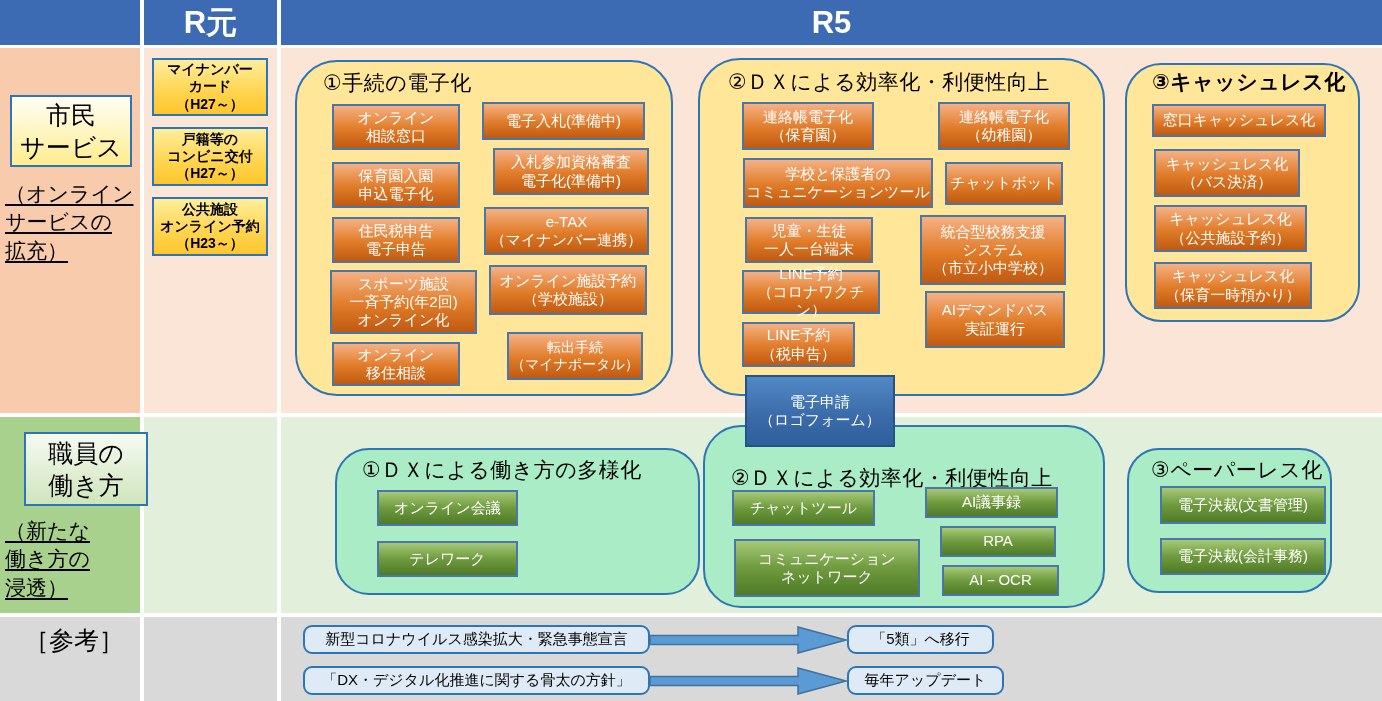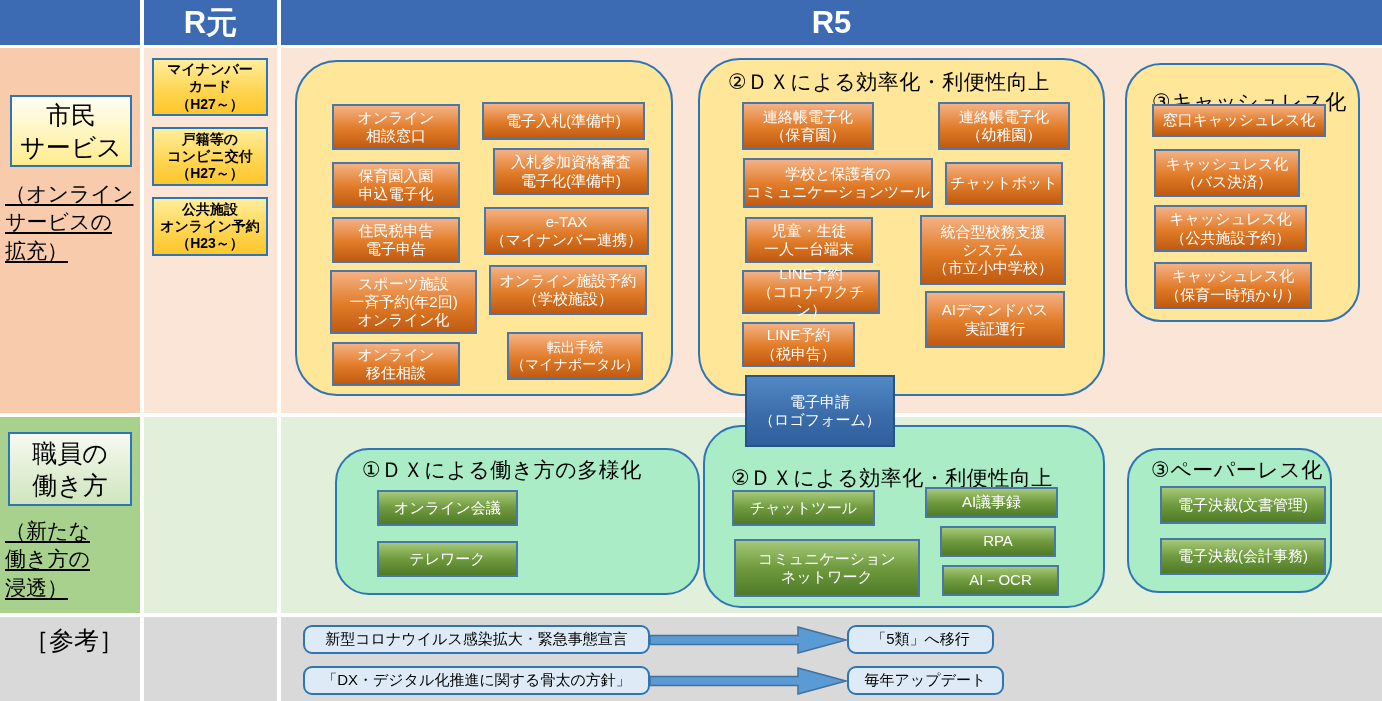--- a/index.html
+++ b/index.html
@@ -14,21 +14,21 @@
   .ctitle{position:absolute;font-size:21px;color:#000;white-space:nowrap;letter-spacing:.5px;}
   .ibox{position:absolute;box-sizing:border-box;display:flex;align-items:center;justify-content:center;
         text-align:center;white-space:pre-line;line-height:1.22;}
   .obox{background:linear-gradient(180deg,#f5b183 0%,#e07b28 55%,#c05a11 100%);
         border:2px solid #4a76a8;color:#ffffff;font-size:15px;}
   .gbox{background:linear-gradient(180deg,#a6c978 0%,#6f9a3e 50%,#4f7b28 100%);
         border:2px solid #4a76a8;color:#ffffff;font-size:15px;}
   .ybox{background:linear-gradient(180deg,#ffee9d 0%,#ffd44e 60%,#fec62c 100%);
         border:2px solid #2e75b6;color:#000;font-size:14px;font-weight:bold;}
   .lblY{background:linear-gradient(180deg,#fffef5 0%,#ffed8e 100%);border:2px solid #2e75b6;color:#000;}
-  .lblG{background:linear-gradient(180deg,#f6faf2 0%,#cfe5bc 100%);border:2px solid #2e75b6;color:#000;}
+  .lblG{background:linear-gradient(180deg,#f6faf2 0%,#cfe5bc 100%);border:2px solid #2e75b6;color:#000;margin-left:16px;}
   .bbox{background:linear-gradient(180deg,#5089c5 0%,#3a6aa8 60%,#2f5f9c 100%);
         border:2px solid #24528a;color:#ffffff;font-size:15px;z-index:6;}
   .refbox{background:#deebf7;border:2px solid #2e75b6;border-radius:9px;color:#000;font-size:15px;}
   .sub{position:absolute;font-size:21px;color:#000;line-height:1.35;white-space:pre-line;
        text-decoration:underline;text-decoration-thickness:2px;text-underline-offset:3px;}
   .biglabel{font-size:25px;line-height:1.3;display:flex;align-items:center;justify-content:center;
        text-align:center;white-space:pre-line;position:absolute;box-sizing:border-box;}
   .reflabel{position:absolute;font-size:25px;color:#000;}
   .arrow{position:absolute;z-index:2;}
 </style>
@@ -75,20 +75,21 @@
 カード
 （H27～）</div>
   <div class="ibox ybox" style="left:152px;top:127px;width:116px;height:59px;">戸籍等の
 コンビニ交付
 （H27～）</div>
   <div class="ibox ybox" style="left:152px;top:197px;width:116px;height:59px;">公共施設
 オンライン予約
 （H23～）</div>
 
   <div class="cont cyellow" style="left:295px;top:60px;width:378px;height:336px;">
+    <div class="ctitle" style="left:26px;top:7px;">①手続の電子化</div>
     <div class="ibox obox" style="left:35px;top:42px;width:128px;height:46px;">オンライン
 相談窓口</div>
     <div class="ibox obox" style="left:35px;top:100px;width:128px;height:46px;">保育園入園
 申込電子化</div>
     <div class="ibox obox" style="left:35px;top:155px;width:128px;height:46px;">住民税申告
 電子申告</div>
     <div class="ibox obox" style="left:33px;top:208px;width:147px;height:64px;">スポーツ施設
 一斉予約(年2回)
 オンライン化</div>
     <div class="ibox obox" style="left:35px;top:280px;width:128px;height:44px;">オンライン
@@ -120,21 +121,21 @@
 （幼稚園）</div>
     <div class="ibox obox" style="left:245px;top:102px;width:118px;height:43px;">チャットボット</div>
     <div class="ibox obox" style="left:220px;top:155px;width:146px;height:70px;">統合型校務支援
 システム
 （市立小中学校）</div>
     <div class="ibox obox" style="left:225px;top:231px;width:140px;height:57px;">AIデマンドバス
 実証運行</div>
   </div>
 
   <div class="cont cyellow" style="left:1125px;top:63px;width:235px;height:259px;border-radius:36px;">
-    <div class="ctitle" style="left:25px;top:23px;">③キャッシュレス化</div>
+    <div class="ctitle" style="left:25px;top:3px;font-weight:bold;">③キャッシュレス化</div>
     <div class="ibox obox" style="left:25px;top:39px;width:174px;height:33px;">窓口キャッシュレス化</div>
     <div class="ibox obox" style="left:27px;top:84px;width:146px;height:48px;">キャッシュレス化
 （バス決済）</div>
     <div class="ibox obox" style="left:27px;top:140px;width:153px;height:47px;">キャッシュレス化
 （公共施設予約）</div>
     <div class="ibox obox" style="left:27px;top:197px;width:158px;height:47px;">キャッシュレス化
 （保育一時預かり）</div>
   </div>
 
   <div class="ibox bbox" style="left:745px;top:375px;width:150px;height:72px;">電子申請

